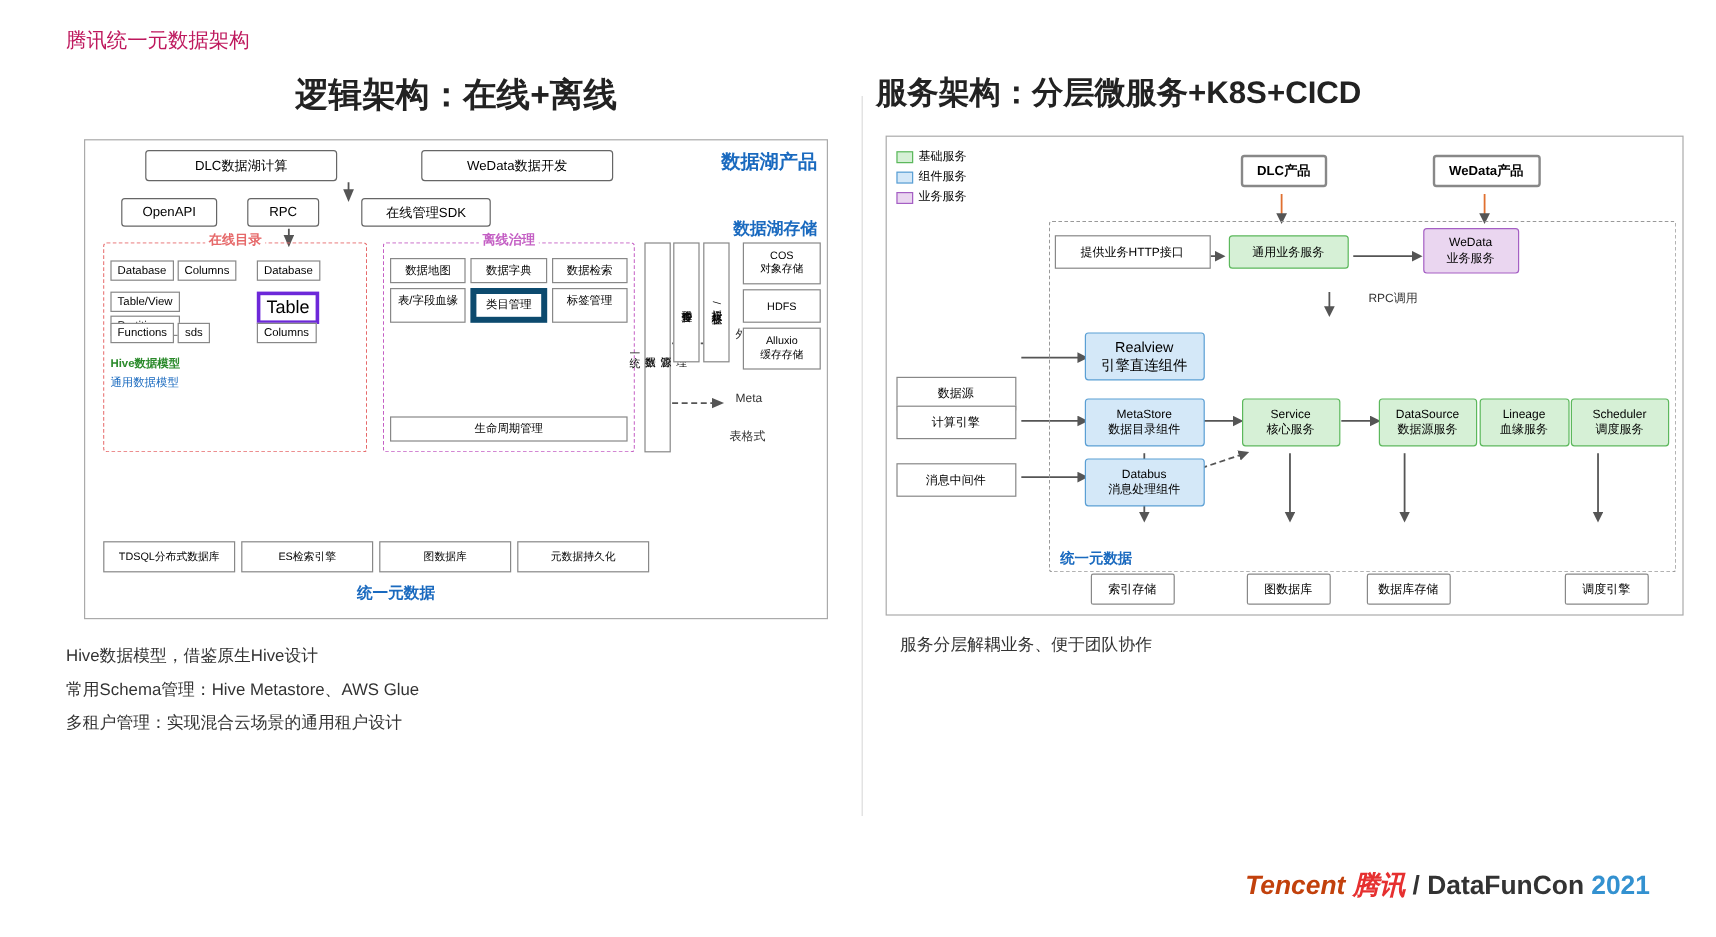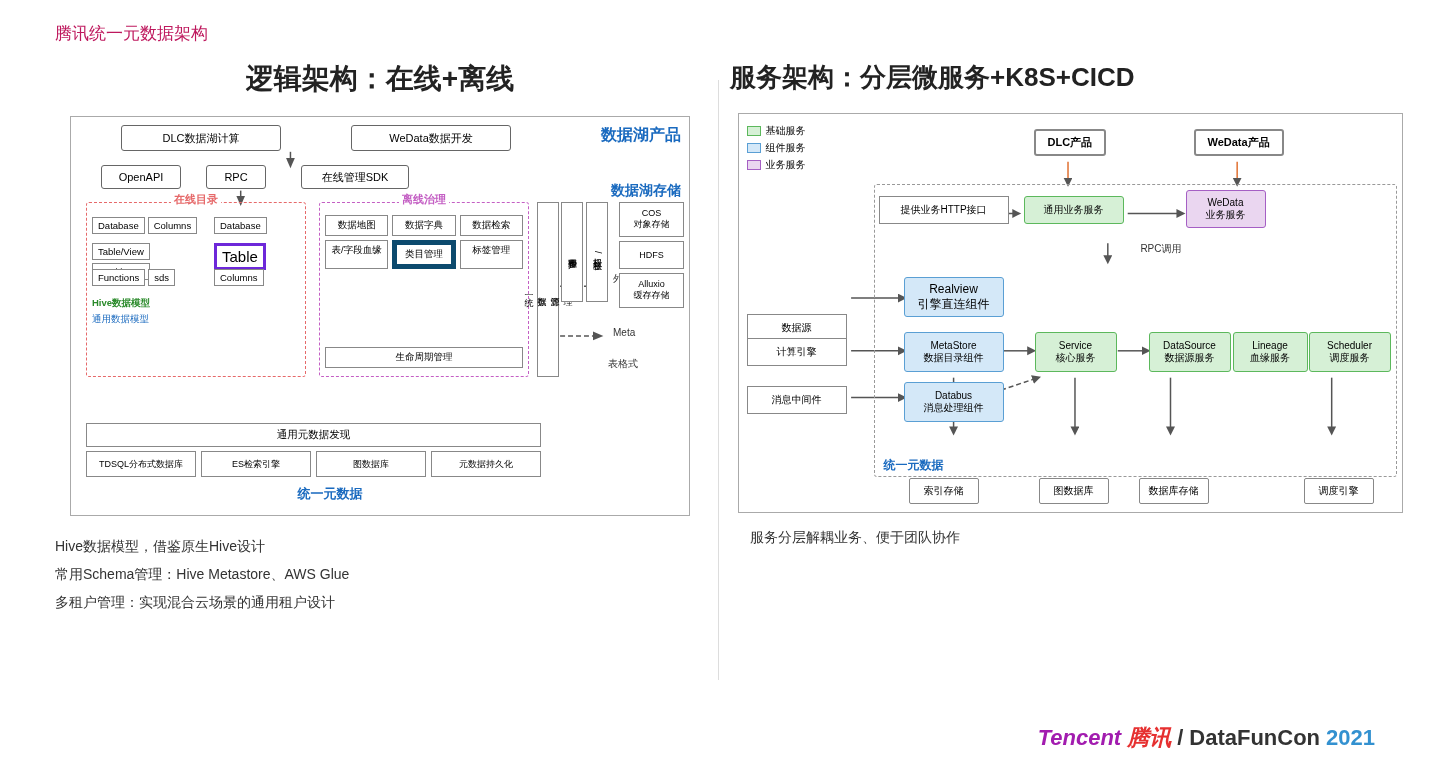--- a/index.html
+++ b/index.html
@@ -341,21 +341,20 @@
     <div style="position:absolute;top:155px;left:542px;font-size:10px;color:#333;">外表</div>
     <div style="position:absolute;top:210px;left:542px;font-size:10px;color:#333;">Meta</div>
     <div style="position:absolute;top:240px;left:537px;font-size:10px;color:#333;">表格式</div>
 
     <div style="position:absolute;top:85px;right:5px;width:65px;">
       <div style="border:1px solid #888;text-align:center;font-size:9px;padding:5px 2px;margin-bottom:4px;background:#fff;">COS<br>对象存储</div>
       <div style="border:1px solid #888;text-align:center;font-size:9px;padding:8px 2px;margin-bottom:4px;background:#fff;">HDFS</div>
       <div style="border:1px solid #888;text-align:center;font-size:9px;padding:5px 2px;background:#fff;">Alluxio<br>缓存存储</div>
     </div>
 
-    <div style="position:absolute;bottom:68px;left:15px;width:455px;height:24px;border:1px solid #888;display:flex;align-items:center;justify-content:center;font-size:10.5px;background:#fff;">通用元数据发现</div>
 
     <div style="position:absolute;bottom:38px;left:15px;width:455px;height:26px;display:flex;gap:5px;">
       <div style="flex:1;border:1px solid #888;font-size:9px;text-align:center;display:flex;align-items:center;justify-content:center;background:#fff;">TDSQL分布式数据库</div>
       <div style="flex:1;border:1px solid #888;font-size:9px;text-align:center;display:flex;align-items:center;justify-content:center;background:#fff;">ES检索引擎</div>
       <div style="flex:1;border:1px solid #888;font-size:9px;text-align:center;display:flex;align-items:center;justify-content:center;background:#fff;">图数据库</div>
       <div style="flex:1;border:1px solid #888;font-size:9px;text-align:center;display:flex;align-items:center;justify-content:center;background:#fff;">元数据持久化</div>
     </div>
 
     <div style="position:absolute;bottom:12px;left:0;right:100px;text-align:center;color:#1a6abf;font-size:13px;font-weight:bold;">统一元数据</div>
 
@@ -477,18 +476,18 @@
     <div style="position:absolute;bottom:8px;left:300px;width:70px;height:26px;border:1.5px solid #888;background:#fff;display:flex;align-items:center;justify-content:center;font-size:10px;border-radius:2px;">图数据库</div>
     <div style="position:absolute;bottom:8px;left:400px;width:70px;height:26px;border:1.5px solid #888;background:#fff;display:flex;align-items:center;justify-content:center;font-size:10px;border-radius:2px;">数据库存储</div>
     <div style="position:absolute;bottom:8px;left:565px;width:70px;height:26px;border:1.5px solid #888;background:#fff;display:flex;align-items:center;justify-content:center;font-size:10px;border-radius:2px;">调度引擎</div>
 
   </div>
 
   <div class="right-footnote" style="margin-top:16px;font-size:14px;color:#333;">服务分层解耦业务、便于团队协作</div>
 </div>
 
 <div class="branding">
-  <span class="brand-tencent" style="font-style:italic;color:#a21caf;font-size:22px;font-weight:bold;">Tencent</span>
+  <span class="brand-tencent" style="font-style:italic;color:#c2410c;font-size:22px;font-weight:bold;">Tencent</span>
   <span class="brand-chinese" style="font-style:italic;color:#e63030;font-size:22px;font-weight:bold;">腾讯</span>
   <span class="brand-slash" style="color:#333;font-size:22px;font-weight:bold;">/</span>
   <span class="brand-datafuncon" style="color:#333;font-size:22px;font-weight:bold;">DataFunCon</span>
   <span class="brand-year" style="color:#3391d0;font-size:22px;font-weight:bold;">2021</span>
 </div>
 
 </body></html>

